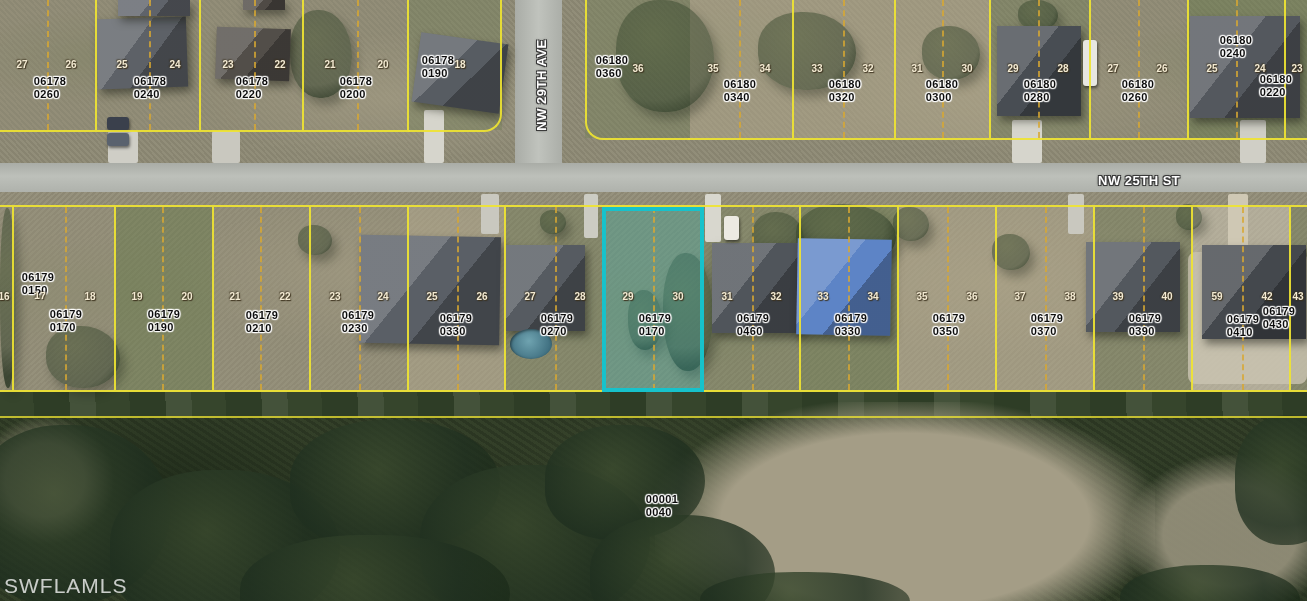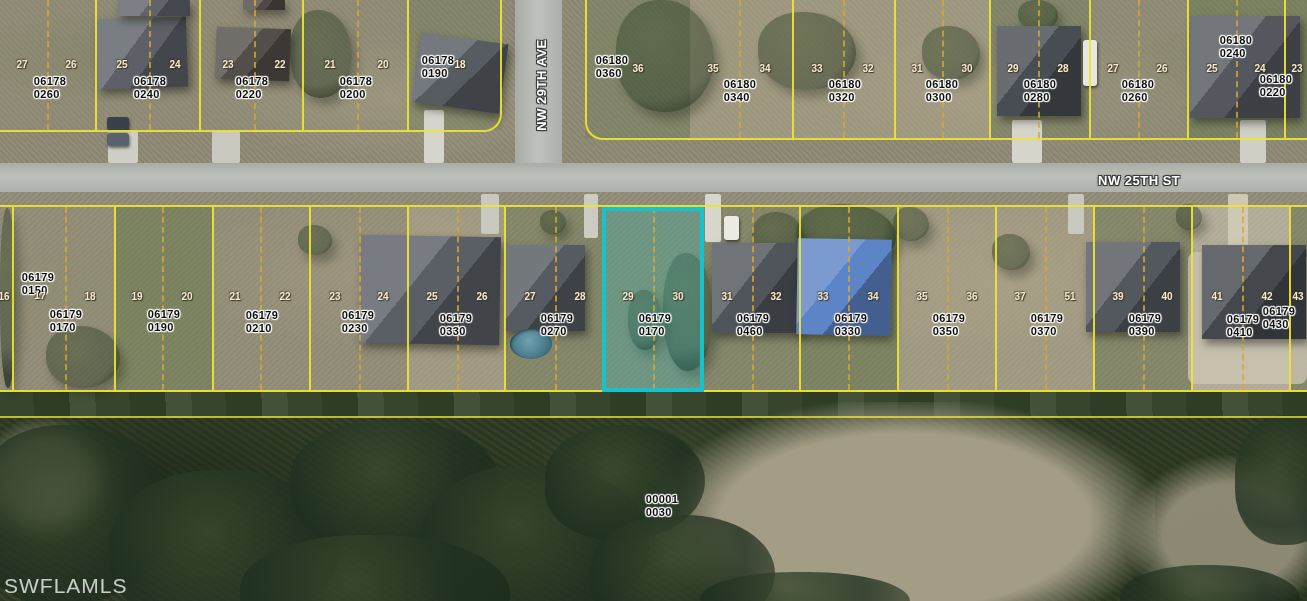--- a/index.html
+++ b/index.html
@@ -107,21 +107,21 @@
   <div class="layer pav pav-h"></div>
 
   <div class="hl-fill" style="left: 605px; top: 210px; width: 96px; height: 179px;"></div>
   <div class="hl-border" title="06179 0290" style="left: 602px; top: 207px; width: 102px; height: 185px;"></div>
 
   <div class="street-label" id="st-h" style="left: 1098px; top: 173px; text-align: right;">NW 25TH ST</div>
   <div class="street-label street-v" id="st-v" style="left: 541px; top: 85px;">NW 29TH AVE</div>
 
   <div class="plabel" id="rear-label" style="left: 662px; top: 506px;">
     <span>00001</span>
-    <span>0030</span>
+    <span>0040</span>
   </div>
 
   <div class="watermark" style="left: 4px; top: 574px;">SWFLAMLS</div>
 <div class="btree" style="left: -30px; top: 425px; width: 200px; height: 180px;"></div>
     <div class="btree" style="left: 110px; top: 470px; width: 230px; height: 160px;"></div>
     <div class="btree" style="left: 290px; top: 420px; width: 210px; height: 130px;"></div>
     <div class="btree" style="left: 420px; top: 465px; width: 230px; height: 160px;"></div>
     <div class="btree" style="left: 240px; top: 535px; width: 270px; height: 120px;"></div>
     <div class="btree" style="left: 545px; top: 425px; width: 160px; height: 115px;"></div>
     <div class="btree" style="left: 590px; top: 515px; width: 185px; height: 120px;"></div>
@@ -383,38 +383,38 @@
     <div class="lotnum" style="left: 922px; top: 296px;">35</div>
     <div class="lotnum" style="left: 972px; top: 296px;">36</div>
     <div class="tint t-dirt" style="left: 996px; top: 207px; width: 98px; height: 183px;"></div>
     <div class="dashline" style="left: 1045px; top: 207px; height: 183px;"></div>
     <div class="solidline" style="left: 1093px; top: 207px; height: 183px;"></div>
     <div class="plabel" style="left: 1047px; top: 325px;">
       <span>06179</span>
       <span>0370</span>
     </div>
     <div class="lotnum" style="left: 1020px; top: 296px;">37</div>
-    <div class="lotnum" style="left: 1070px; top: 296px;">51</div>
+    <div class="lotnum" style="left: 1070px; top: 296px;">38</div>
     <div class="tint t-grass" style="left: 1094px; top: 207px; width: 98px; height: 183px;"></div>
     <div class="dashline" style="left: 1143px; top: 207px; height: 183px;"></div>
     <div class="solidline" style="left: 1191px; top: 207px; height: 183px;"></div>
     <div class="plabel" style="left: 1145px; top: 325px;">
       <span>06179</span>
       <span>0390</span>
     </div>
     <div class="lotnum" style="left: 1118px; top: 296px;">39</div>
     <div class="lotnum" style="left: 1167px; top: 296px;">40</div>
     <div class="tint t-sand" style="left: 1192px; top: 207px; width: 98px; height: 183px;"></div>
     <div class="dashline" style="left: 1242px; top: 207px; height: 183px;"></div>
     <div class="solidline" style="left: 1289px; top: 207px; height: 183px;"></div>
     <div class="plabel" style="left: 1243px; top: 326px;">
       <span>06179</span>
       <span>0410</span>
     </div>
-    <div class="lotnum" style="left: 1217px; top: 296px;">41</div>
+    <div class="lotnum" style="left: 1217px; top: 296px;">59</div>
     <div class="lotnum" style="left: 1267px; top: 296px;">42</div>
     <div class="tint t-grass" style="left: 1290px; top: 207px; width: 17px; height: 183px;"></div>
     <div class="plabel" style="left: 1279px; top: 318px;">
       <span>06179</span>
       <span>0430</span>
     </div>
     <div class="lotnum" style="left: 1298px; top: 296px;">43</div>
     <div class="hline" style="left: 0px; top: 390px; width: 1307px;"></div>
     <div class="hline" style="left: 0px; top: 205px; width: 1307px;"></div>
     <div class="hline" style="left: 0px; top: 416px; width: 1307px; opacity: 0.75;"></div>

